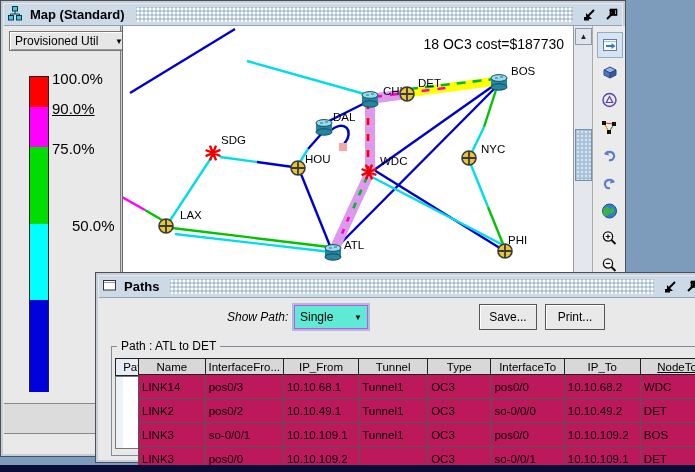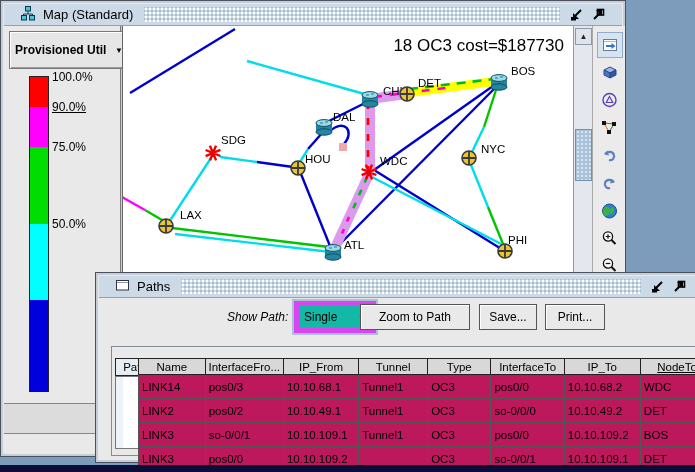--- a/index.html
+++ b/index.html
@@ -1,60 +1,60 @@
 <!DOCTYPE html>
 <html><head>
 <meta charset="utf-8">
 <style>
   html,body{margin:0;padding:0;}
   body{width:695px;height:472px;position:relative;overflow:hidden;
        font-family:"Liberation Sans",sans-serif;background:#7d9bba;}
   .win{position:absolute;border:1px solid #49525c;background:#e9e9e9;
        box-shadow:inset 0 0 0 2px #c6cdd4;}
   .titlebar{position:absolute;left:3px;right:3px;top:3px;height:21px;
-       background:#ccd9e6;display:flex;align-items:center;gap:4px;padding:0 16px;
-       border-bottom:1px solid #8fa3b5;}
+       background:#ccd9e6;display:flex;align-items:center;gap:4px;padding:0 3px;
+       border-bottom:1px solid #8fa3b5;font-weight:bold;}
   .titlebar .t-text{font-size:13px;color:#000;white-space:nowrap;padding:0 3px;}
   .t-fill{flex:1;height:15px;margin:0 4px;
      background-image:radial-gradient(circle,#ffffff 28%,transparent 30%),
                       radial-gradient(circle,#a9bccd 28%,transparent 30%);
      background-size:4px 4px;background-position:0 0,2px 2px;}
   .t-btn{width:17px;height:15px;display:flex;align-items:center;justify-content:center;}
   .t-btn.raised{background:#dfe6ec;border:1px solid #6c7a88;box-shadow:inset 1px 1px 0 #fff;}
   
   #legend{position:absolute;left:3px;top:25px;width:116px;bottom:51px;
           background:#e9e9e9;border-right:2px groove #cfcfcf;}
   #util-select{position:absolute;left:5px;top:5px;width:108px;height:18px;
           background:#e6e6e6;border:1px solid #777;box-shadow:inset 1px 1px 0 #fff, inset -1px -1px 0 #9a9a9a;
-          display:flex;align-items:center;justify-content:space-between;padding:9px 5px;font-size:12px;font-weight:bold;}
+          display:flex;align-items:center;justify-content:space-between;padding:0 5px;font-size:12px;}
   #legend-bar{position:absolute;left:25px;top:50px;width:18px;border:1px solid #222;border-bottom:none;}
   .leg-seg{width:18px;}
-  .leg-label{position:absolute;left:48px;font-size:12px;color:#000;white-space:nowrap;}
+  .leg-label{position:absolute;left:48px;font-size:15px;color:#000;white-space:nowrap;}
   #map-strip1{position:absolute;left:3px;bottom:22px;height:29px;width:116px;background:#dcdcdc;
           border-top:1px solid #888;border-bottom:1px solid #888;}
   #map-canvas{position:absolute;left:121px;top:25px;width:451px;bottom:3px;background:#fff;
           border-left:1px solid #666;overflow:hidden;}
-  #cost{position:absolute;right:10px;top:10px;font-size:17px;color:#000;}
+  #cost{position:absolute;right:10px;top:10px;font-size:14px;color:#000;}
   #vscroll{position:absolute;left:572px;top:25px;width:18px;bottom:3px;background:#e4e8ee;
           border-left:1px solid #999;}
   #vs-up{position:absolute;left:1px;top:2px;width:15px;height:15px;background:#e0e4ea;
          border:1px solid #8a9aac;font-size:8px;display:flex;align-items:center;justify-content:center;color:#223;}
   #vs-thumb{position:absolute;left:1px;top:103px;width:15px;height:50px;background:#aac2da;
          border:1px solid #7590ab;
          background-image:radial-gradient(circle,#d7e4f0 30%,transparent 32%);background-size:4px 4px;}
   #map-tools{position:absolute;left:591px;top:25px;width:32px;bottom:3px;background:#ebebeb;
          border-left:1px solid #aaa;}
   .tool{position:absolute;left:4px;width:24px;height:24px;display:flex;align-items:center;justify-content:center;}
   .tool.selected{background:#d6e4f2;border:1px solid #90acc8;}
   
   #pw-toolbar{position:absolute;left:3px;top:25px;right:3px;height:38px;background:#e9e9e9;
         display:flex;align-items:center;}
   #pw-toolbar .lbl{position:absolute;left:128px;font-size:12px;font-style:italic;}
-  .combo{position:absolute;left:195px;width:62px;height:22px;background:#14b8a6;
-        border:5px solid #d946ef;outline:2px solid #a8c0d8;display:flex;align-items:center;
+  .combo{position:absolute;left:195px;width:62px;height:22px;background:#5eead4;
+        border:1px solid #d946ef;outline:2px solid #a8c0d8;display:flex;align-items:center;
         justify-content:space-between;padding:0 5px;font-size:12px;}
   .btn{position:absolute;height:24px;background:#e9e9e9;border:1px solid #555;
         box-shadow:inset 1px 1px 0 #fff;font-size:12px;display:flex;align-items:center;justify-content:center;}
   #groupbox{position:absolute;left:15px;right:7px;top:73px;bottom:6px;border:1px solid #828c96;}
   #group-title{position:absolute;left:5px;top:-8px;background:#e9e9e9;padding:0 4px;font-size:12px;}
   #path-col{position:absolute;left:3px;top:11px;width:40px;bottom:6px;}
   #path-col .hdr{height:16px;background:#e7edf4;border:1px solid #222;
         font-size:11.5px;text-align:center;line-height:16px;}
   #path-col .bod{position:absolute;top:18px;left:0;right:0;bottom:0;background:#fff;border:1px solid #777;
         background:linear-gradient(90deg,#eef3f8 0 7px,#fff 7px);}
@@ -105,21 +105,21 @@
         <div class="leg-seg" style="height: 30px; background: rgb(255, 0, 0);"></div>
         <div class="leg-seg" style="height: 40px; background: rgb(255, 0, 255);"></div>
         <div class="leg-seg" style="height: 77px; background: rgb(0, 221, 0);"></div>
         <div class="leg-seg" style="height: 76px; background: rgb(0, 255, 255);"></div>
         <div class="leg-seg" style="height: 92px; background: rgb(0, 0, 221);"></div>
       </div>
     <div id="legend-labels">
         <div class="leg-label" style="top: 44px;">100.0%</div>
         <div class="leg-label" style="top: 74px; text-decoration: underline;">90.0%</div>
         <div class="leg-label" style="top: 114px;">75.0%</div>
-        <div class="leg-label" style="top: 191px;">50.0%</div>
+        <div class="leg-label" style="top: 191px; margin-left: 20px;">50.0%</div>
       </div>
   </div>
   <div id="map-strip1"></div>
 
   <div id="map-canvas">
     <svg id="map-svg" width="451" height="427" viewBox="121 25 451 427">
         <line x1="128" y1="92" x2="233" y2="28" stroke="#0000cc" stroke-width="2.4" fill="none"></line>
         <line x1="245" y1="60" x2="366" y2="94" stroke="#00dde8" stroke-width="2.4" fill="none"></line>
         <line x1="209" y1="157" x2="167" y2="221" stroke="#00dde8" stroke-width="2.4" fill="none"></line>
         <line x1="218" y1="156" x2="255" y2="161" stroke="#00dde8" stroke-width="2.4" fill="none"></line>
@@ -325,26 +325,26 @@
       </svg>
       </span>
   </div>
 
   <div id="pw-toolbar">
     <span class="lbl">Show Path:</span>
     <div class="combo">
       <span>Single</span>
       <span style="font-size:8px">▼</span>
     </div>
-    <div class="btn" style="left:261px;width:108px;">Zoom to Path</div>
     <div class="btn" style="left:380px;width:56px;">Save...</div>
     <div class="btn" style="left:446px;width:58px;">Print...</div>
   </div>
 
   <div id="groupbox">
+    <span id="group-title">Path : ATL to DET</span>
     <div id="path-col">
       <div class="hdr">Path</div>
       <div class="bod"></div>
     </div>
     <table id="ptable">
       <thead>
           <tr id="ptable-head">
             <th style="width: 72px;">Name</th>
             <th style="width: 74px;">InterfaceFro...</th>
             <th style="width: 74px;">IP_From</th>

